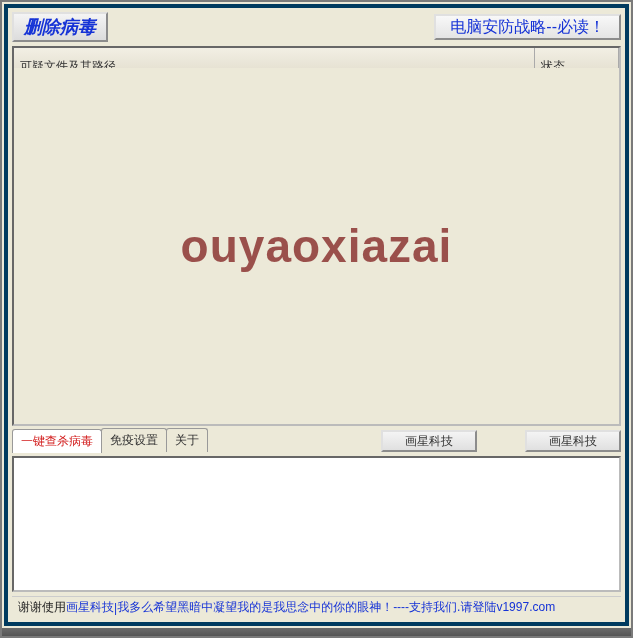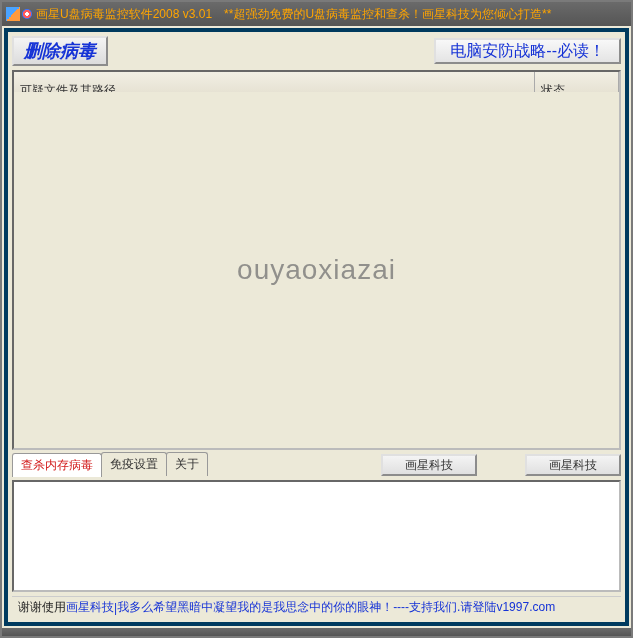--- a/index.html
+++ b/index.html
@@ -13,45 +13,38 @@
 .toolbar { display: flex; align-items: center; gap: 6px; }
 .big-btn { height: 30px; padding: 0 10px; border: 2px outset #e0e0e0; background: linear-gradient(to bottom, #f4f4f4, #dcdcdc); display: flex; align-items: center; justify-content: center; font-size: 18px; font-weight: bold; color: #1633d6; cursor: pointer; font-style: italic; font-family: "KaiTi", "STKaiti", serif; }
 .spacer { flex: 1; }
 .right-btn { height: 26px; padding: 0 14px; border: 2px outset #e0e0e0; background: linear-gradient(to bottom, #f8f8f8, #e4e4e4); color: #1633d6; font-size: 16px; cursor: pointer; display: flex; align-items: center; }
 .list-wrap { border: 2px inset #bbb; background: #ece9d8; height: 380px; position: relative; }
 .list-header { display: flex; background: #ece9d8; border-bottom: 1px solid #aaa; height: 20px; }
 .col-h { border-right: 1px solid #aaa; padding: 18px 6px; color: #333; background: linear-gradient(to bottom, #f2efe4, #ddd8c6); font-size: 12px; display: flex; align-items: center; }
 .col1 { flex: 1; }
 .col2 { width: 84px; }
 .list-body { position: relative; height: calc(100% - 20px); background: #ece9d8; }
-.watermark { position: absolute; top: 50%; left: 50%; transform: translate(-50%, -50%); font-size: 28px; font-weight: normal; color: #737373; opacity: 0.75; letter-spacing: 1px; font-family: Arial, sans-serif; pointer-events: none; }
+.watermark { position: absolute; top: 50%; left: 50%; transform: translate(-50%, -50%); font-size: 46px; font-weight: bold; color: #7f1d1d; opacity: 0.75; letter-spacing: 1px; font-family: Arial, sans-serif; pointer-events: none; }
 .tab-row { display: flex; align-items: flex-end; gap: 0; height: 22px; }
 .tab { border: 1px solid #999; border-bottom: none; background: #ece9d8; padding: 3px 8px; font-size: 12px; color: #333; cursor: pointer; border-radius: 3px 3px 0 0; margin-right: -1px; }
 .tab.active { color: #d21a1a; background: #fff; position: relative; top: 1px; z-index: 2; }
 .small-toolbar { display: flex; align-items: center; gap: 4px; }
 .tab-spacer { flex: 1; }
 .sm-btn { height: 22px; padding: 0 22px; border: 2px outset #e0e0e0; background: linear-gradient(to bottom, #f4f4f4, #e0e0e0); font-size: 12px; color: #333; cursor: pointer; display: flex; align-items: center; }
 .content-area { border: 2px inset #bbb; background: #fff; flex: 1; }
 .statusbar { display: flex; align-items: center; height: 22px; padding: 0 6px; background: #ece9d8; border-top: 1px solid #ccc; }
 .status-label { color: #222; }
 .status-link { color: #1633d6; cursor: pointer; }
 .status-msg { color: #1633d6; white-space: nowrap; overflow: hidden; }
 .bottom-border { height: 8px; background: linear-gradient(to bottom, #6a6a6a, #555); }
 </style>
 </head>
 <body>
 
 <div class="window">
-  <div class="titlebar">
-    <span class="icon-wrap">
-      <span class="ico1"></span>
-        <span class="ico2"></span>
-    </span>
-    <span>画星U盘病毒监控软件2008 v3.01　**超强劲免费的U盘病毒监控和查杀！画星科技为您倾心打造**</span>
-  </div>
 
   <div class="client">
 
     <div class="toolbar">
       <div class="big-btn">删除病毒</div>
       <div class="spacer"></div>
       <div class="right-btn">电脑安防战略--必读！</div>
     </div>
 
     <div class="list-wrap">
@@ -59,21 +52,21 @@
         <div class="col-h col1">可疑文件及其路径</div>
         <div class="col-h col2">状态</div>
       </div>
       <div class="list-body">
         <div class="watermark">ouyaoxiazai</div>
       </div>
     </div>
 
     <div class="small-toolbar">
       <div class="tab-row" id="tabs-container">
-          <div class="tab active">查杀内存病毒</div>
+          <div class="tab active">一键查杀病毒</div>
           <div class="tab">免疫设置</div>
           <div class="tab">关于</div>
         </div>
       <div class="tab-spacer"></div>
       <div class="sm-btn">画星科技</div>
       <div style="width:40px"></div>
       <div class="sm-btn">画星科技</div>
     </div>
 
     <div class="content-area"></div>

